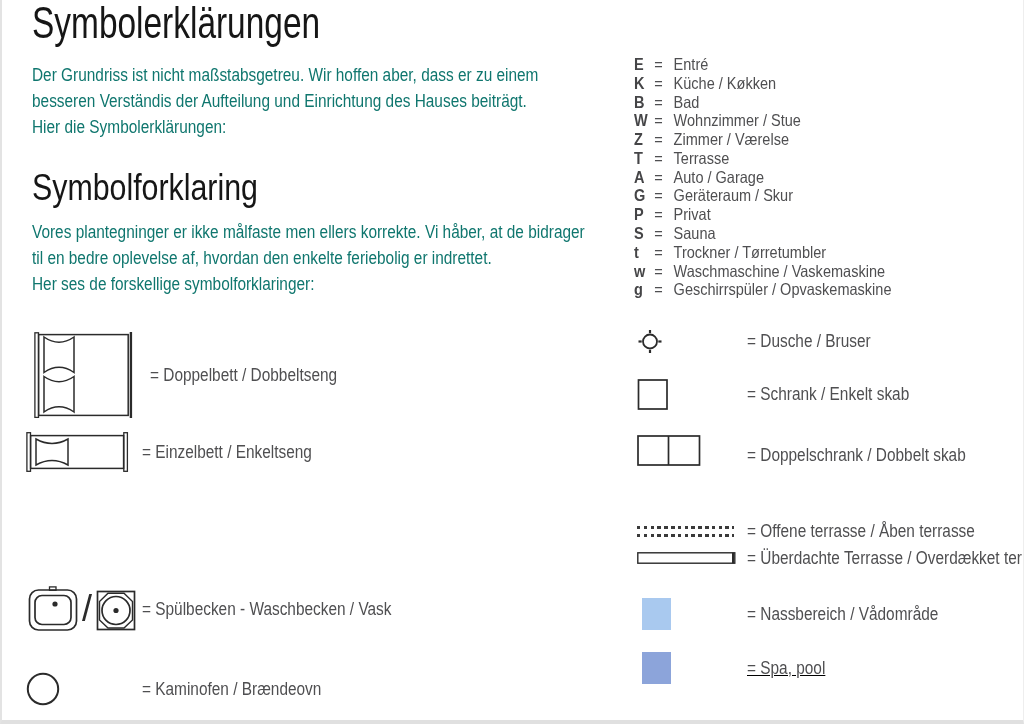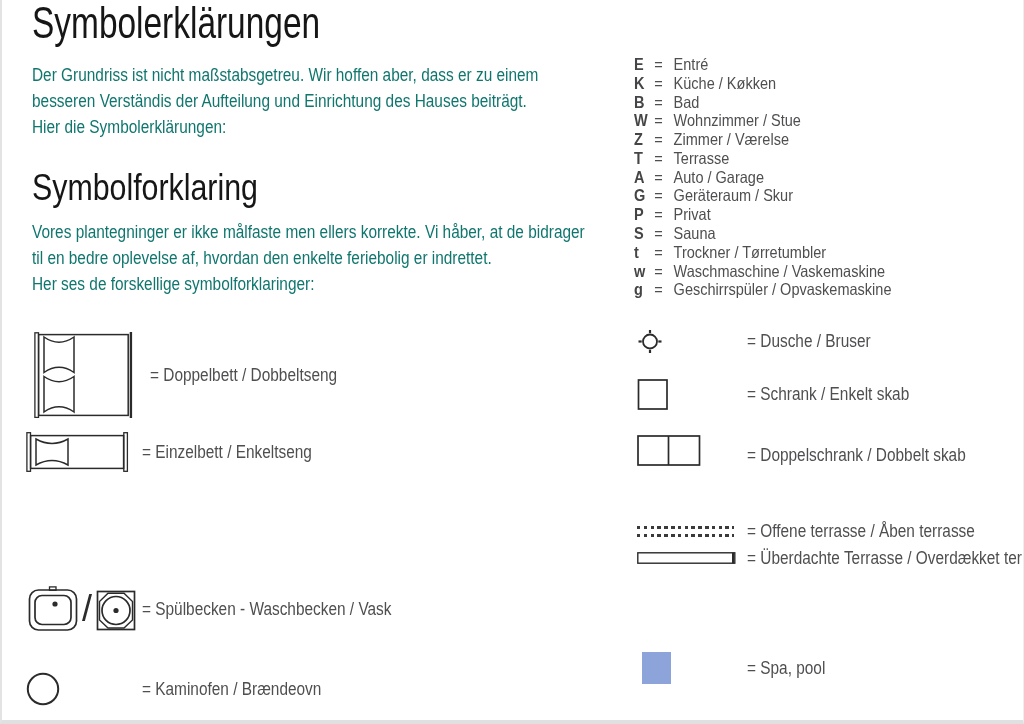--- a/index.html
+++ b/index.html
@@ -234,21 +234,27 @@
   <div class="legend-row" style="left:635px; top:552px; height:12px;">
     <div class="icon-cell-right">
       <svg width="99" height="12" viewBox="0 0 99 12" fill="none" stroke="#2b2b2b" stroke-width="1.4">
         <rect x="0.8" y="0.8" width="97" height="10.4"></rect>
         <line x1="96" y1="0.8" x2="96" y2="11.2" stroke-width="2"></line>
       </svg>
     </div>
     <div class="legend-label cond">= Überdachte Terrasse / Overdækket terrasse</div>
   </div>
 
-
-  <div class="legend-row" style="left:640px; top:652px; height:32px;">
+  <div class="legend-row" style="left:640px; top:598px; height:32px;">
+    <div class="icon-cell-right" style="width:105px; flex:0 0 105px;">
+      <div class="color-square" style="background: rgb(169, 201, 239);"></div>
+    </div>
+    <div class="legend-label cond">= Nassbereich / Vådområde</div>
+  </div>
+
+  <div class="legend-row" style="left:640px; top:652px; height:32px;text-decoration:underline;">
     <div class="icon-cell-right" style="width:105px; flex:0 0 105px;">
       <div class="color-square" style="background: rgb(140, 164, 218);"></div>
     </div>
     <div class="legend-label cond">= Spa, pool</div>
   </div>
 
 </div>
 
 </body></html>

